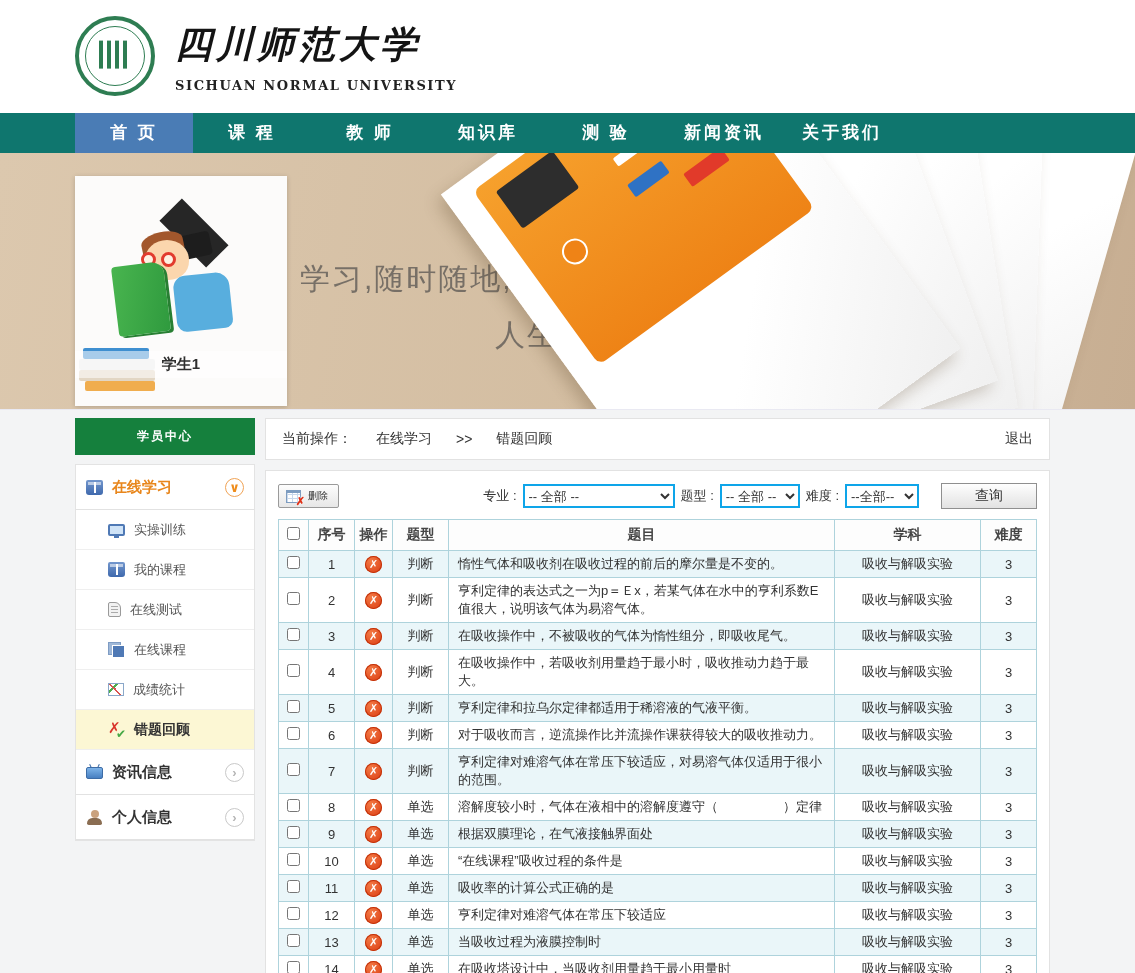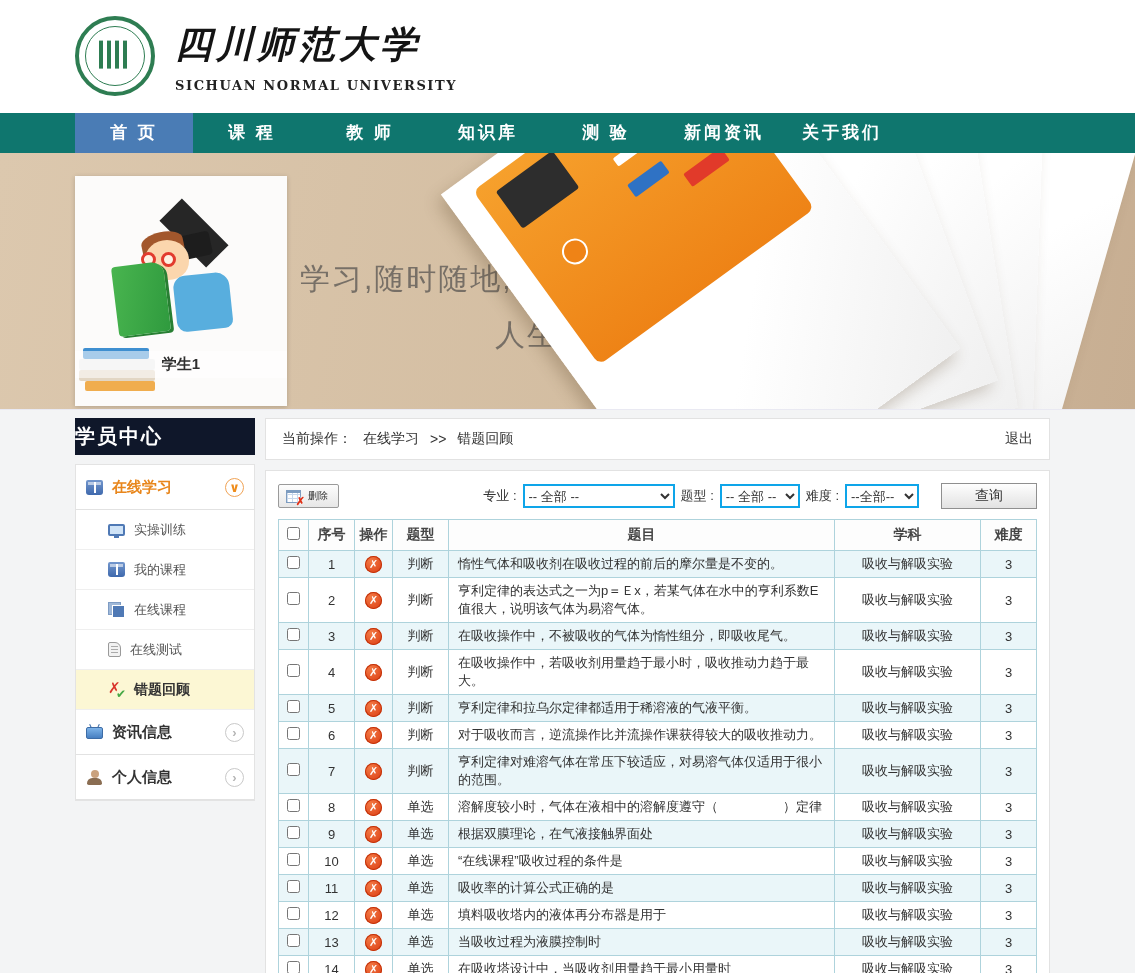--- a/index.html
+++ b/index.html
@@ -59,21 +59,21 @@
 
   .slogan { position:absolute; left:300px; top:98px; z-index:4; color:rgba(92,88,84,.78); font-size:30px; letter-spacing:2px; line-height:56px; }
   .slogan .line2 { margin-left:195px; }
 
   
   .main { background:#f3f4f5; height:563px; padding-top:8px; }
   .main-inner { margin-left:75px; width:975px; display:flex; gap:10px; align-items:flex-start; }
 
   
   .sidebar { width:180px; flex:none; }
-  .sidebar-title { background:#0f172a; color:#fff; font-size:20px; font-weight:bold; line-height:37px; letter-spacing:2px; cursor:pointer; }
+  .sidebar-title { background:#15803d; color:#fff; font-size:12px; font-weight:bold; text-align:center; line-height:37px; letter-spacing:2px; cursor:pointer; }
   .menu { background:#fff; border:1px solid #e3e3e3; margin-top:9px; }
   .menu-item { display:flex; align-items:center; gap:9px; padding:0 10px; height:40px; font-size:13px; color:#555; border-bottom:1px solid #efefef; cursor:pointer; background:#fff; }
   .menu-item:last-child { border-bottom:none; }
   .menu-item.parent { font-weight:bold; font-size:15px; color:#333; height:45px; border-bottom:1px solid #e2e2e2; }
   .menu-item.sub { padding-left:32px; }
   .menu-item.orange { color:#e8861c; }
   .menu-item.active { background:#fcf7d4; color:#333; font-weight:bold; font-size:14px; }
   .mi-label { white-space:nowrap; }
   .chev { margin-left:auto; width:19px; height:19px; flex:none; border-radius:50%; border:1px solid #c9c9c9; color:#b5b5b5; font-size:13px; line-height:17px; text-align:center; font-weight:bold; }
   .chev-down { border-color:#f0a356; color:#ef8c1a; }
@@ -94,21 +94,21 @@
   .ic-wrong::before { content:'✗'; position:absolute; left:0; top:-3px; color:#d9342b; font-size:15px; font-weight:bold; }
   .ic-wrong::after { content:'✔'; position:absolute; right:-1px; bottom:-4px; color:#45a845; font-size:12px; font-weight:bold; }
   .ic-tv { height:12px; background:linear-gradient(#7db3e8,#477fc1); border:1px solid #3d6ca6; border-radius:2px; margin-top:2px; }
   .ic-tv::before { content:''; position:absolute; left:3px; top:-4px; width:1px; height:4px; background:#3d6ca6; transform:rotate(-25deg); }
   .ic-tv::after { content:''; position:absolute; right:3px; top:-4px; width:1px; height:4px; background:#3d6ca6; transform:rotate(25deg); }
   .ic-person::before { content:''; position:absolute; left:50%; top:0; width:8px; height:8px; margin-left:-4px; background:#caa27e; border-radius:50%; }
   .ic-person::after { content:''; position:absolute; left:1px; right:1px; bottom:0; height:7px; background:#8a6d52; border-radius:6px 6px 2px 2px; }
 
   
   .content { flex:1; }
-  .breadcrumb-bar { background:#fff; border:1px solid #e2e2e2; height:42px; display:flex; align-items:center; gap:11px; padding:0 16px; font-size:14px; color:#333; }
+  .breadcrumb-bar { background:#fff; border:1px solid #e2e2e2; height:42px; display:flex; align-items:center; gap:24px; padding:0 16px; font-size:14px; color:#333; }
   .logout { margin-left:auto; cursor:pointer; color:#333; }
 
   .panel { background:#fff; border:1px solid #e2e2e2; margin-top:10px; padding:12px 12px 14px; min-height:498px; }
   .toolbar { display:flex; align-items:center; margin-bottom:10px; }
   .btn-delete { display:inline-flex; align-items:center; gap:7px; border:1px solid #9a9a9a; background:linear-gradient(#fdfdfd,#e7e7e7); padding:4px 10px 4px 7px; font-size:10px; color:#333; cursor:pointer; border-radius:2px; }
   .del-ic { width:15px; height:13px; position:relative; background:#fff; border:1px solid #7d9cc0;
     background-image:linear-gradient(#c8d8ec 1px, transparent 1px), linear-gradient(90deg,#c8d8ec 1px, transparent 1px);
     background-size:5px 4px; background-position:0 3px; }
   .del-ic::before { content:''; position:absolute; left:-1px; right:-1px; top:-1px; height:3px; background:#7d9cc0; }
   .del-ic::after { content:'✗'; position:absolute; right:-5px; bottom:-6px; color:#e03218; font-size:11px; font-weight:bold; text-shadow:0 0 2px #fff; }
@@ -212,31 +212,36 @@
 
           </div>
 
           <div class="menu-item sub">
             <span class="ic ic-book2"></span>
             <span class="mi-label">我的课程</span>
 
           </div>
 
           <div class="menu-item sub">
+            <span class="ic ic-scroll"></span>
+            <span class="mi-label">在线测试</span>
+
+          </div>
+
+          <div class="menu-item sub">
             <span class="ic ic-pages"></span>
             <span class="mi-label">在线课程</span>
 
           </div>
 
           <div class="menu-item sub">
-            <span class="ic ic-scroll"></span>
-            <span class="mi-label">在线测试</span>
-
-          </div>
-
+            <span class="ic ic-chart"></span>
+            <span class="mi-label">成绩统计</span>
+
+          </div>
 
           <div class="menu-item sub active">
             <span class="ic ic-wrong"></span>
             <span class="mi-label">错题回顾</span>
 
           </div>
 
           <div class="menu-item parent">
             <span class="ic ic-tv"></span>
             <span class="mi-label">资讯信息</span>
@@ -410,21 +415,21 @@
                 <td class="q">吸收率的计算公式正确的是</td>
                 <td>吸收与解吸实验</td>
                 <td>3</td>
               </tr>
 
               <tr>
                 <td><input type="checkbox" style=""></td>
                 <td>12</td>
                 <td><span class="op-x"></span></td>
                 <td>单选</td>
-                <td class="q">填料吸收塔内的液体再分布器是用于</td>
+                <td class="q">亨利定律对难溶气体在常压下较适应</td>
                 <td>吸收与解吸实验</td>
                 <td>3</td>
               </tr>
 
               <tr>
                 <td><input type="checkbox" style=""></td>
                 <td>13</td>
                 <td><span class="op-x"></span></td>
                 <td>单选</td>
                 <td class="q">当吸收过程为液膜控制时</td>

